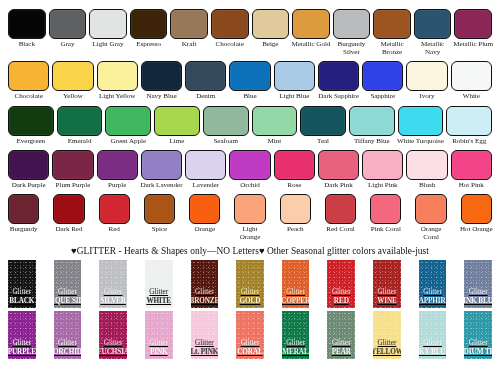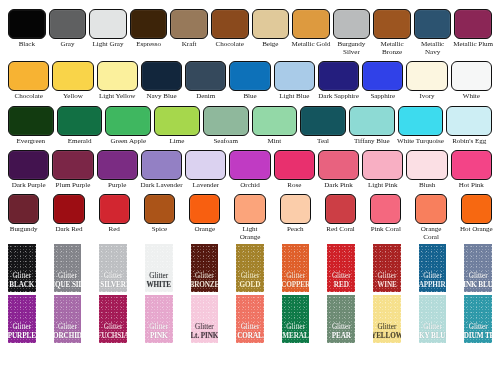--- a/index.html
+++ b/index.html
@@ -74,20 +74,21 @@
     white-space: nowrap;
   }
 
   
   .glitter-row {
     display: flex;
     justify-content: center;
     align-items: center;
     gap: 18px;
     padding: 0 8px;
+    text-decoration: underline;
   }
   .glitter-row.g1 { margin-top: 3px; }
   .glitter-row.g2 { margin-top: 3px; }
 
   .glitter-cell {
     flex: 1 1 0;
     min-width: 0;
     height: 48px;
     position: relative;
     display: flex;
@@ -354,20 +355,21 @@
       <div class="swatch-cell">
         <div class="chip" style="background: rgb(248, 127, 93);"></div>
         <div class="chip-label">Orange Coral</div>
       </div>
       <div class="swatch-cell">
         <div class="chip" style="background: rgb(247, 104, 17);"></div>
         <div class="chip-label">Hot Orange</div>
       </div>
     </div>
 
+  <div class="glitter-banner">♥GLITTER - Hearts &amp; Shapes only—NO Letters♥ Other Seasonal glitter colors available-just</div>
 
   <div class="glitter-row g1">
       <div class="glitter-cell" style="background: rgb(21, 21, 23); color: rgb(242, 242, 242);">
         <div class="g-line top">Glitter</div>
         <div class="g-line bottom">BLACK</div>
       </div>
       <div class="glitter-cell" style="background: rgb(131, 132, 138); color: rgb(255, 255, 255);">
         <div class="g-line top">Glitter</div>
         <div class="g-line bottom">ANTIQUE SILVER</div>
       </div>

